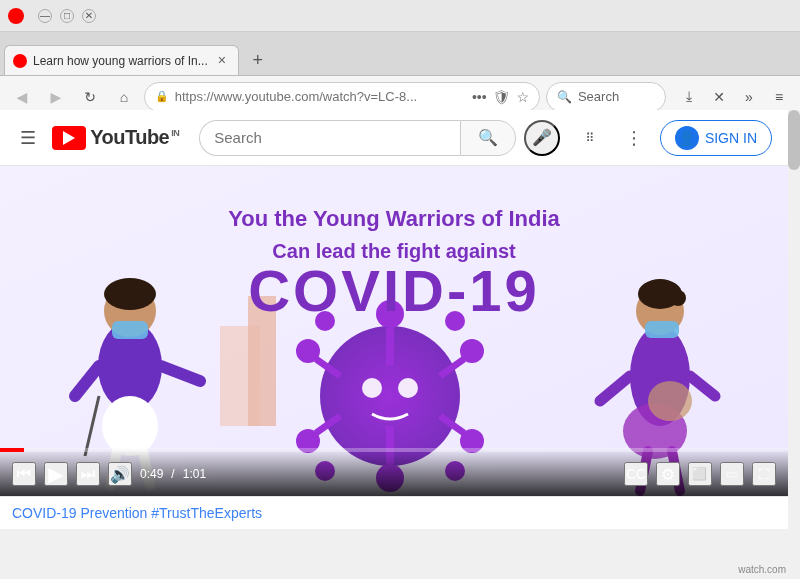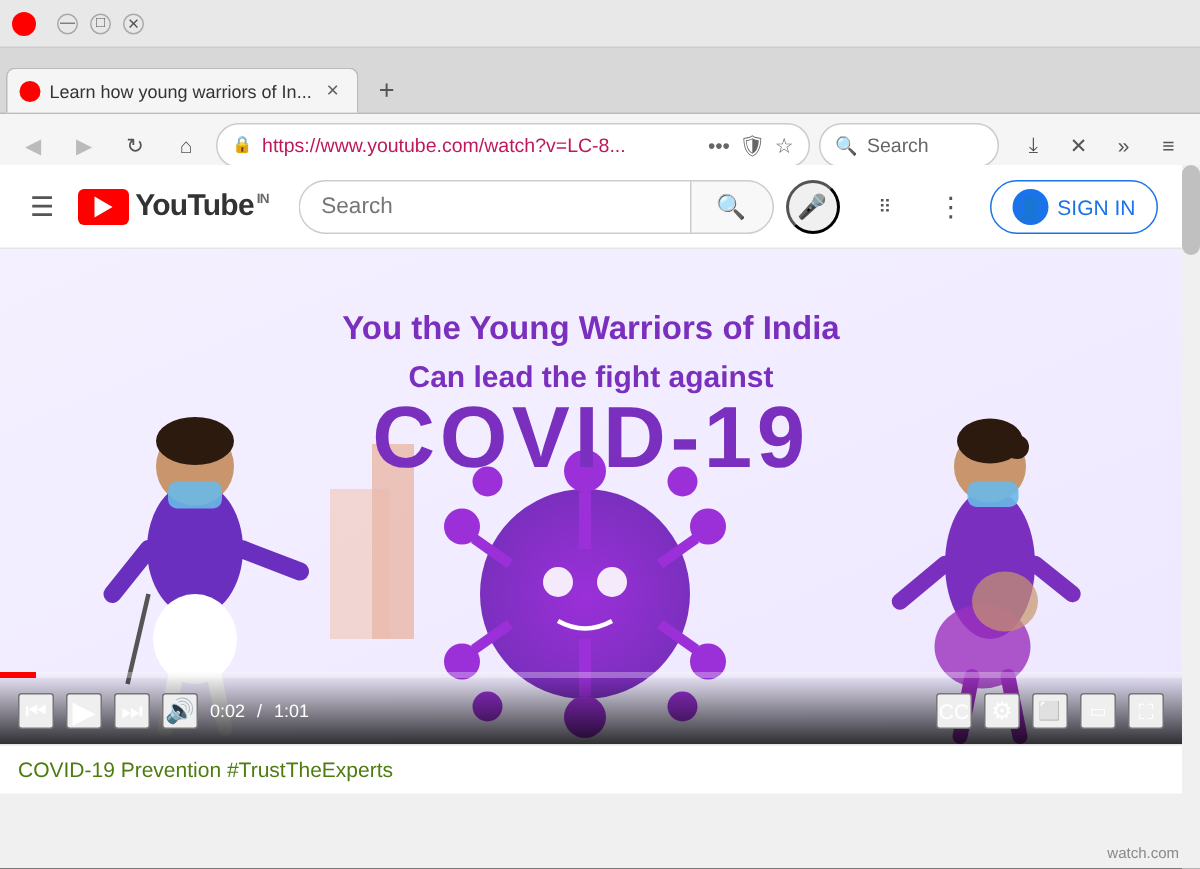--- a/index.html
+++ b/index.html
@@ -129,21 +129,21 @@
       border-radius: 20px;
       height: 30px;
       display: flex;
       align-items: center;
       padding: 0 10px;
       gap: 6px;
       font-size: 13px;
       color: #333;
     }
     .lock-icon { font-size: 11px; color: #666; }
-    .address-text { flex: 1; font-size: 13px; color: #be185d; }
+    .address-text { flex: 1; font-size: 13px; color: #737373; }
     .address-dots { color: #666; font-size: 14px; margin-left: 4px; }
     .addr-icon { font-size: 14px; color: #666; cursor: pointer; }
     .search-box-wrap {
       background: white;
       border: 1px solid #ccc;
       border-radius: 20px;
       height: 30px;
       display: flex;
       align-items: center;
       padding: 0 10px;
@@ -509,36 +509,36 @@
       </svg>
 
       <div class="video-controls">
         <div class="progress-bar-wrap">
           <div class="progress-bar-fill"></div>
         </div>
         <button class="ctrl-btn" style="margin-top:4px;">⏮</button>
         <button class="ctrl-btn" style="margin-top:4px; font-size:20px;">▶</button>
         <button class="ctrl-btn" style="margin-top:4px;">⏭</button>
         <button class="ctrl-btn" style="margin-top:4px;">🔊</button>
-        <span class="ctrl-time" style="margin-top:4px;">0:02</span>
+        <span class="ctrl-time" style="margin-top:4px;">0:49</span>
         <span class="ctrl-time" style="margin-top:4px;">/</span>
         <span class="ctrl-time" style="margin-top:4px;">1:01</span>
         <div class="ctrl-spacer"></div>
         <div class="ctrl-right">
           <button class="ctrl-btn" style="margin-top:4px; font-size:14px;">CC</button>
           <button class="ctrl-btn" style="margin-top:4px;">⚙</button>
           <button class="ctrl-btn" style="margin-top:4px; font-size:12px;">⬜</button>
           <button class="ctrl-btn" style="margin-top:4px; font-size:12px;">▭</button>
           <button class="ctrl-btn" style="margin-top:4px; font-size:14px;">⛶</button>
         </div>
       </div>
     </div>
   </div>
 
-  <div style="background:white; padding: 8px 12px; border-top: 1px solid #e5e5e5; font-size:14px; color:#4d7c0f;">
+  <div style="background:white; padding: 8px 12px; border-top: 1px solid #e5e5e5; font-size:14px; color:#3b82f6;">
     <span>COVID-19 Prevention #TrustTheExperts</span>
   </div>
 </div>
 
 <div class="scrollbar">
   <div class="scrollbar-thumb"></div>
 </div>
 
 <div class="wsxdn-watermark">watch.com</div>
 

